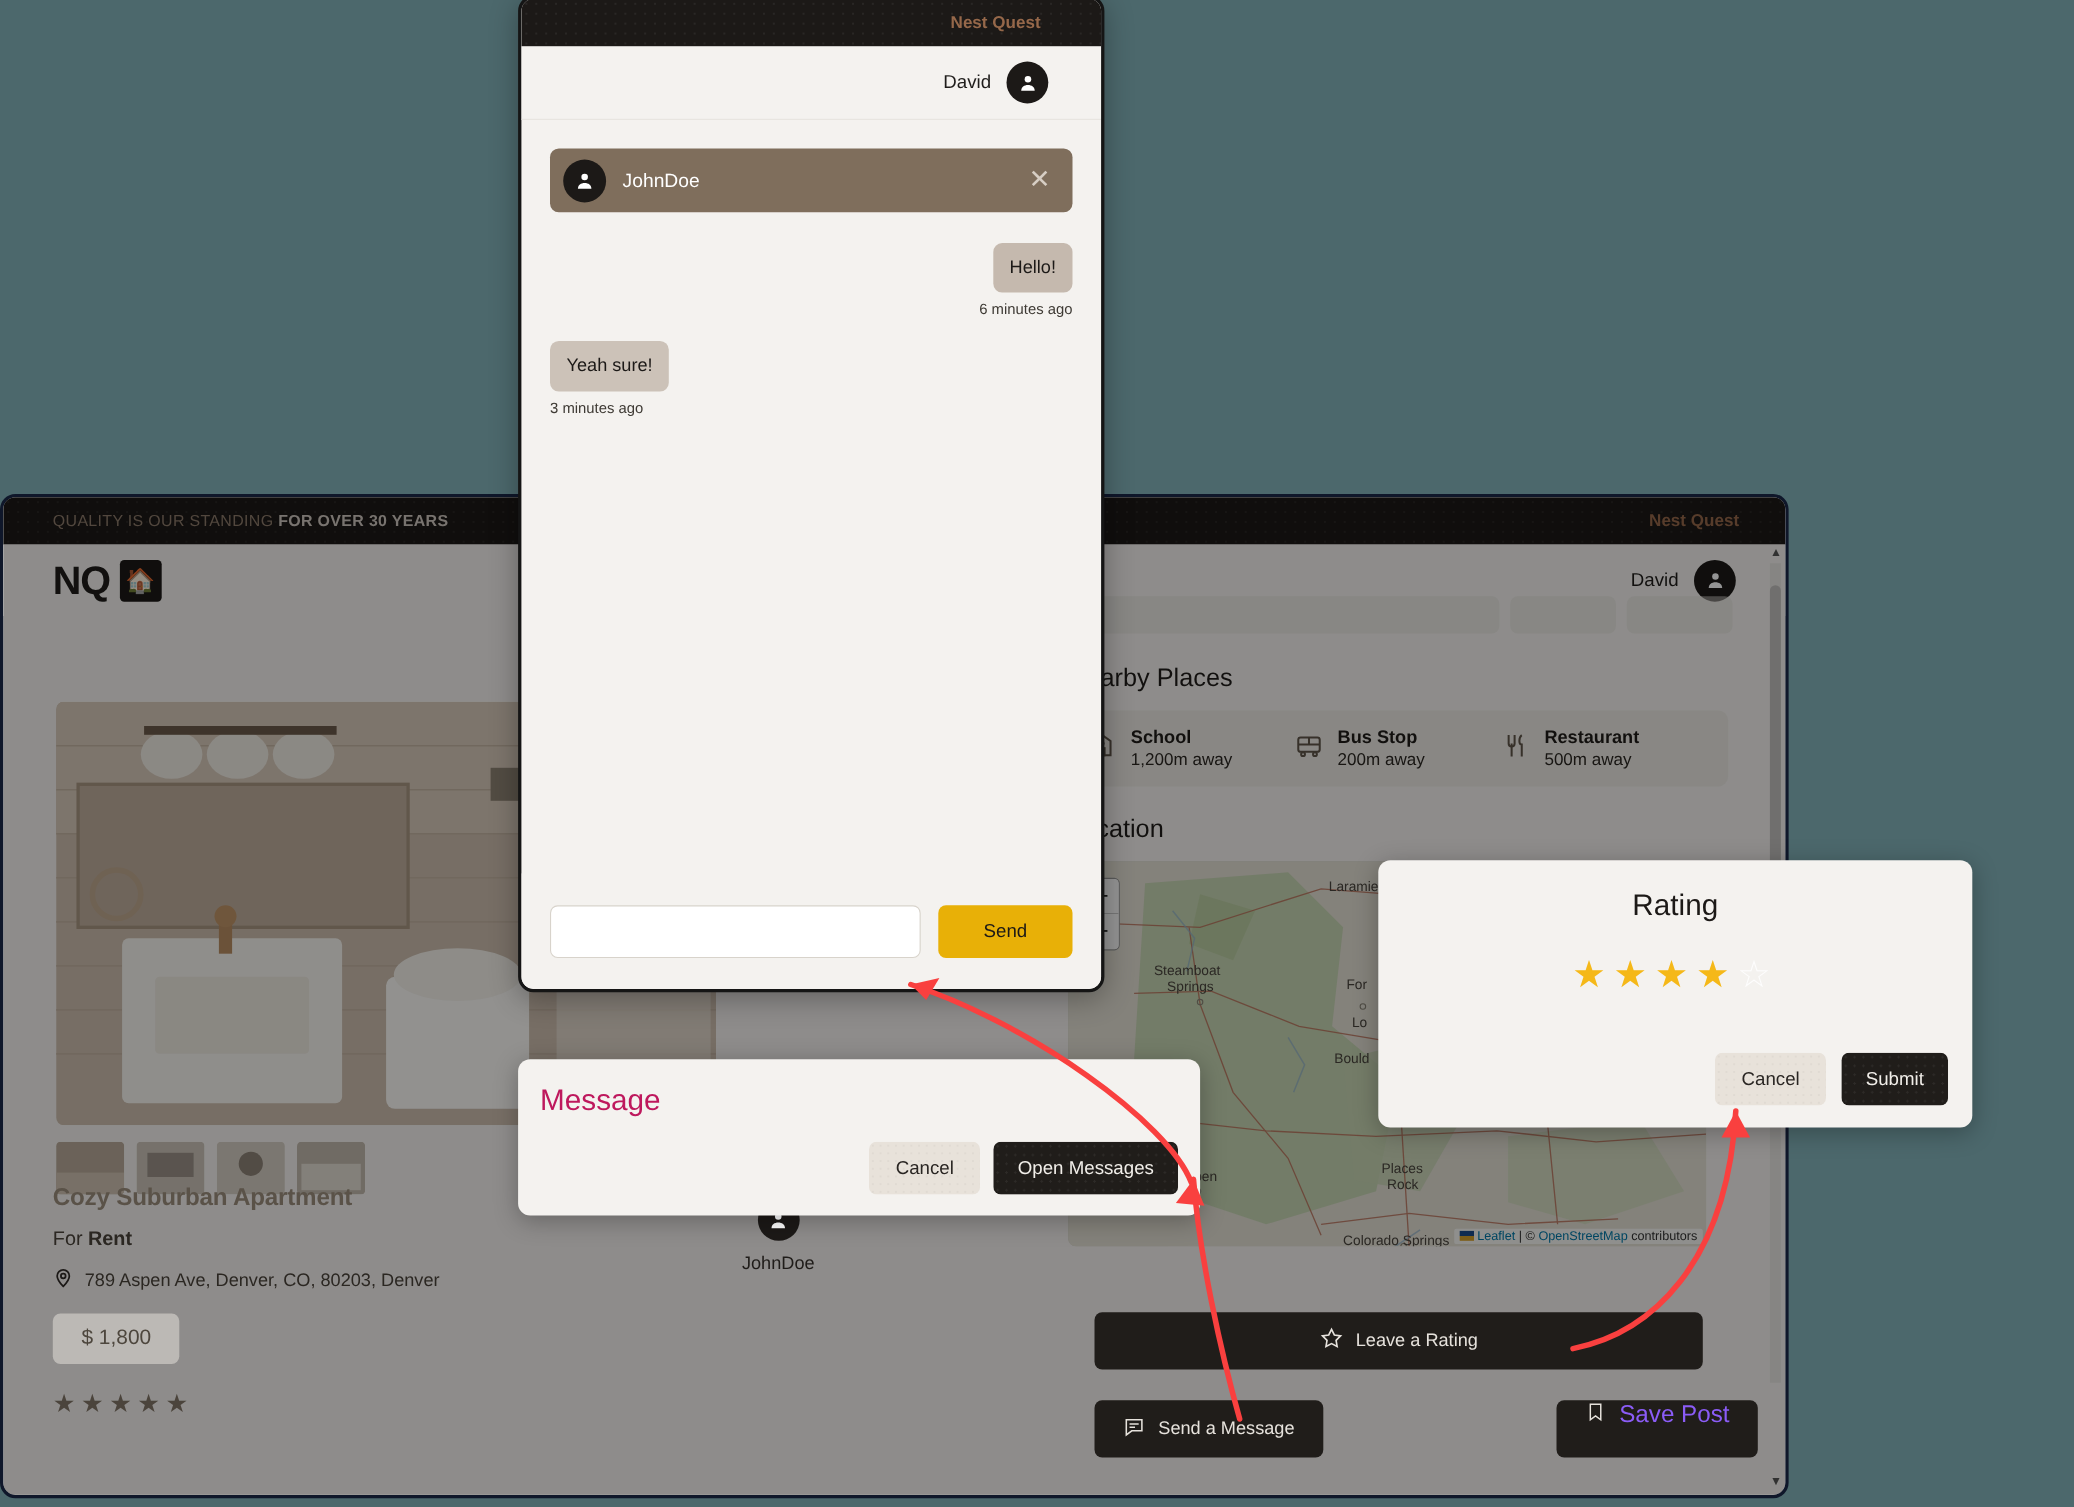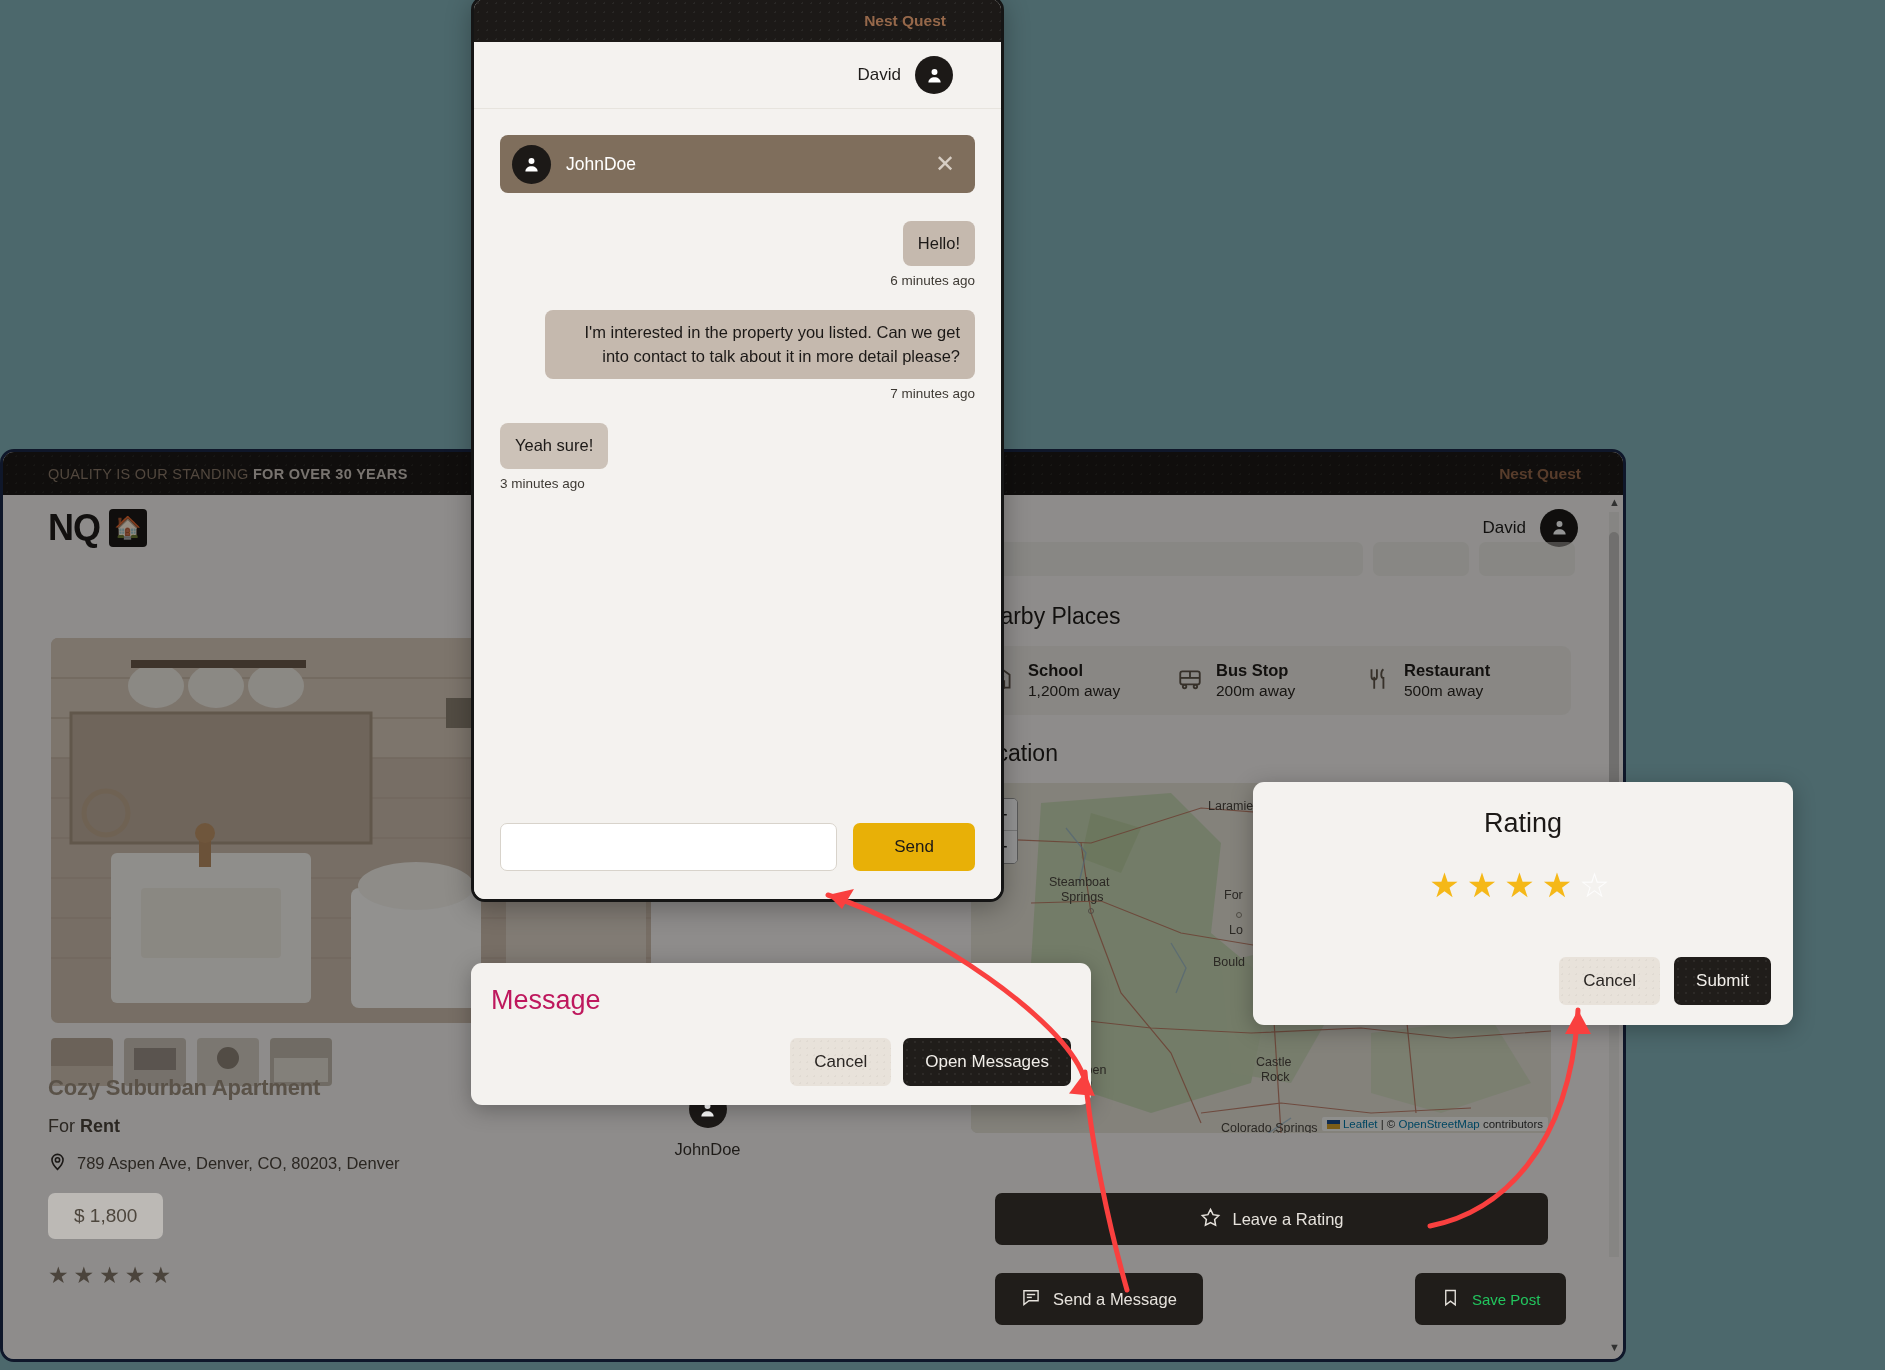--- a/index.html
+++ b/index.html
@@ -153,22 +153,22 @@
   #act-msg {
     position: absolute; left: 995px; top: 1273px;
     height: 52px; background: #201d1a; border-radius: 7px;
     display: flex; align-items: center; gap: 12px;
     padding: 0 26px; color: #e6e2dc; font-size: 16.5px;
   }
   #act-msg svg { width: 20px; height: 20px; }
   #act-save {
     position: absolute; left: 1415px; top: 1273px;
     height: 52px; background: #201d1a; border-radius: 7px;
-    display: flex; align-items: center; gap: 12px;
-    padding: 0 26px; color: #22c55e; font-size: 15px;
+    display: flex; gap: 12px;
+    padding: 0 26px; color: #8b5cf6; font-size: 22px;
   }
   #act-save svg { width: 19px; height: 19px; }
 
   #bg-scrollbar {
     position: absolute; right: 4px; top: 60px; width: 10px; height: 745px;
     background: rgba(0,0,0,.05);
   }
   #bg-scrollthumb {
     position: absolute; right: 4px; top: 80px; width: 10px; height: 260px;
     background: rgba(0,0,0,.16); border-radius: 5px;
@@ -489,21 +489,21 @@
                 <span style="display:inline-block;width:13px;height:9px;background:linear-gradient(#1a4a8a 50%,#d6a12a 50%);margin-right:3px;vertical-align:-1px"></span><a>Leaflet</a><span> | © </span><a>OpenStreetMap</a><span> contributors</span>
               </div>
               <div id="map-labels">
                   <div class="map-label" style="left: 237px; top: 16px;">Laramie</div>
                   <div class="map-label" style="left: 78px; top: 92px;">Steamboat</div>
                   <div class="map-label" style="left: 90px; top: 107px;">Springs</div>
                   <div class="map-label" style="left: 253px; top: 105px;">For</div>
                   <div class="map-label" style="left: 258px; top: 140px;">Lo</div>
                   <div class="map-label" style="left: 242px; top: 172px;">Bould</div>
                   <div class="map-label" style="left: 100px; top: 280px;">Aspen</div>
-                  <div class="map-label" style="left: 285px; top: 272px;">Castle</div>
+                  <div class="map-label" style="left: 285px; top: 272px;">Places</div>
                   <div class="map-label" style="left: 290px; top: 287px;">Rock</div>
                   <div class="map-label" style="left: 250px; top: 338px;">Colorado Springs</div>
                 </div>
             </div>
           </div>
         </div>
       </div>
     </div>
 
     <div id="bg-scrollbar"></div>
@@ -592,21 +592,20 @@
             <circle cx="12" cy="8" r="3.4"></circle>
             <path d="M5 20c0-3.8 3.1-6 7-6s7 2.2 7 6z"></path>
           </svg>
       </span>
       <span id="convo-name">JohnDoe</span>
       <span id="convo-close">✕</span>
     </div>
 
     <div id="chat-body">
         <div class="msg-row right"><div class="bubble">Hello!</div><div class="stamp">6 minutes ago</div></div>
-        <div class="msg-row right"><div class="bubble">I'm interested in the property you listed. Can we get into contact to talk about it in more detail please?</div><div class="stamp">7 minutes ago</div></div>
         <div class="msg-row left"><div class="bubble">Yeah sure!</div><div class="stamp">3 minutes ago</div></div>
       </div>
 
     <div id="chat-footer">
       <textarea id="chat-input" placeholder="" style=""></textarea>
       <button id="chat-send">Send</button>
     </div>
   </div>
 
   <div id="msg-dialog">

